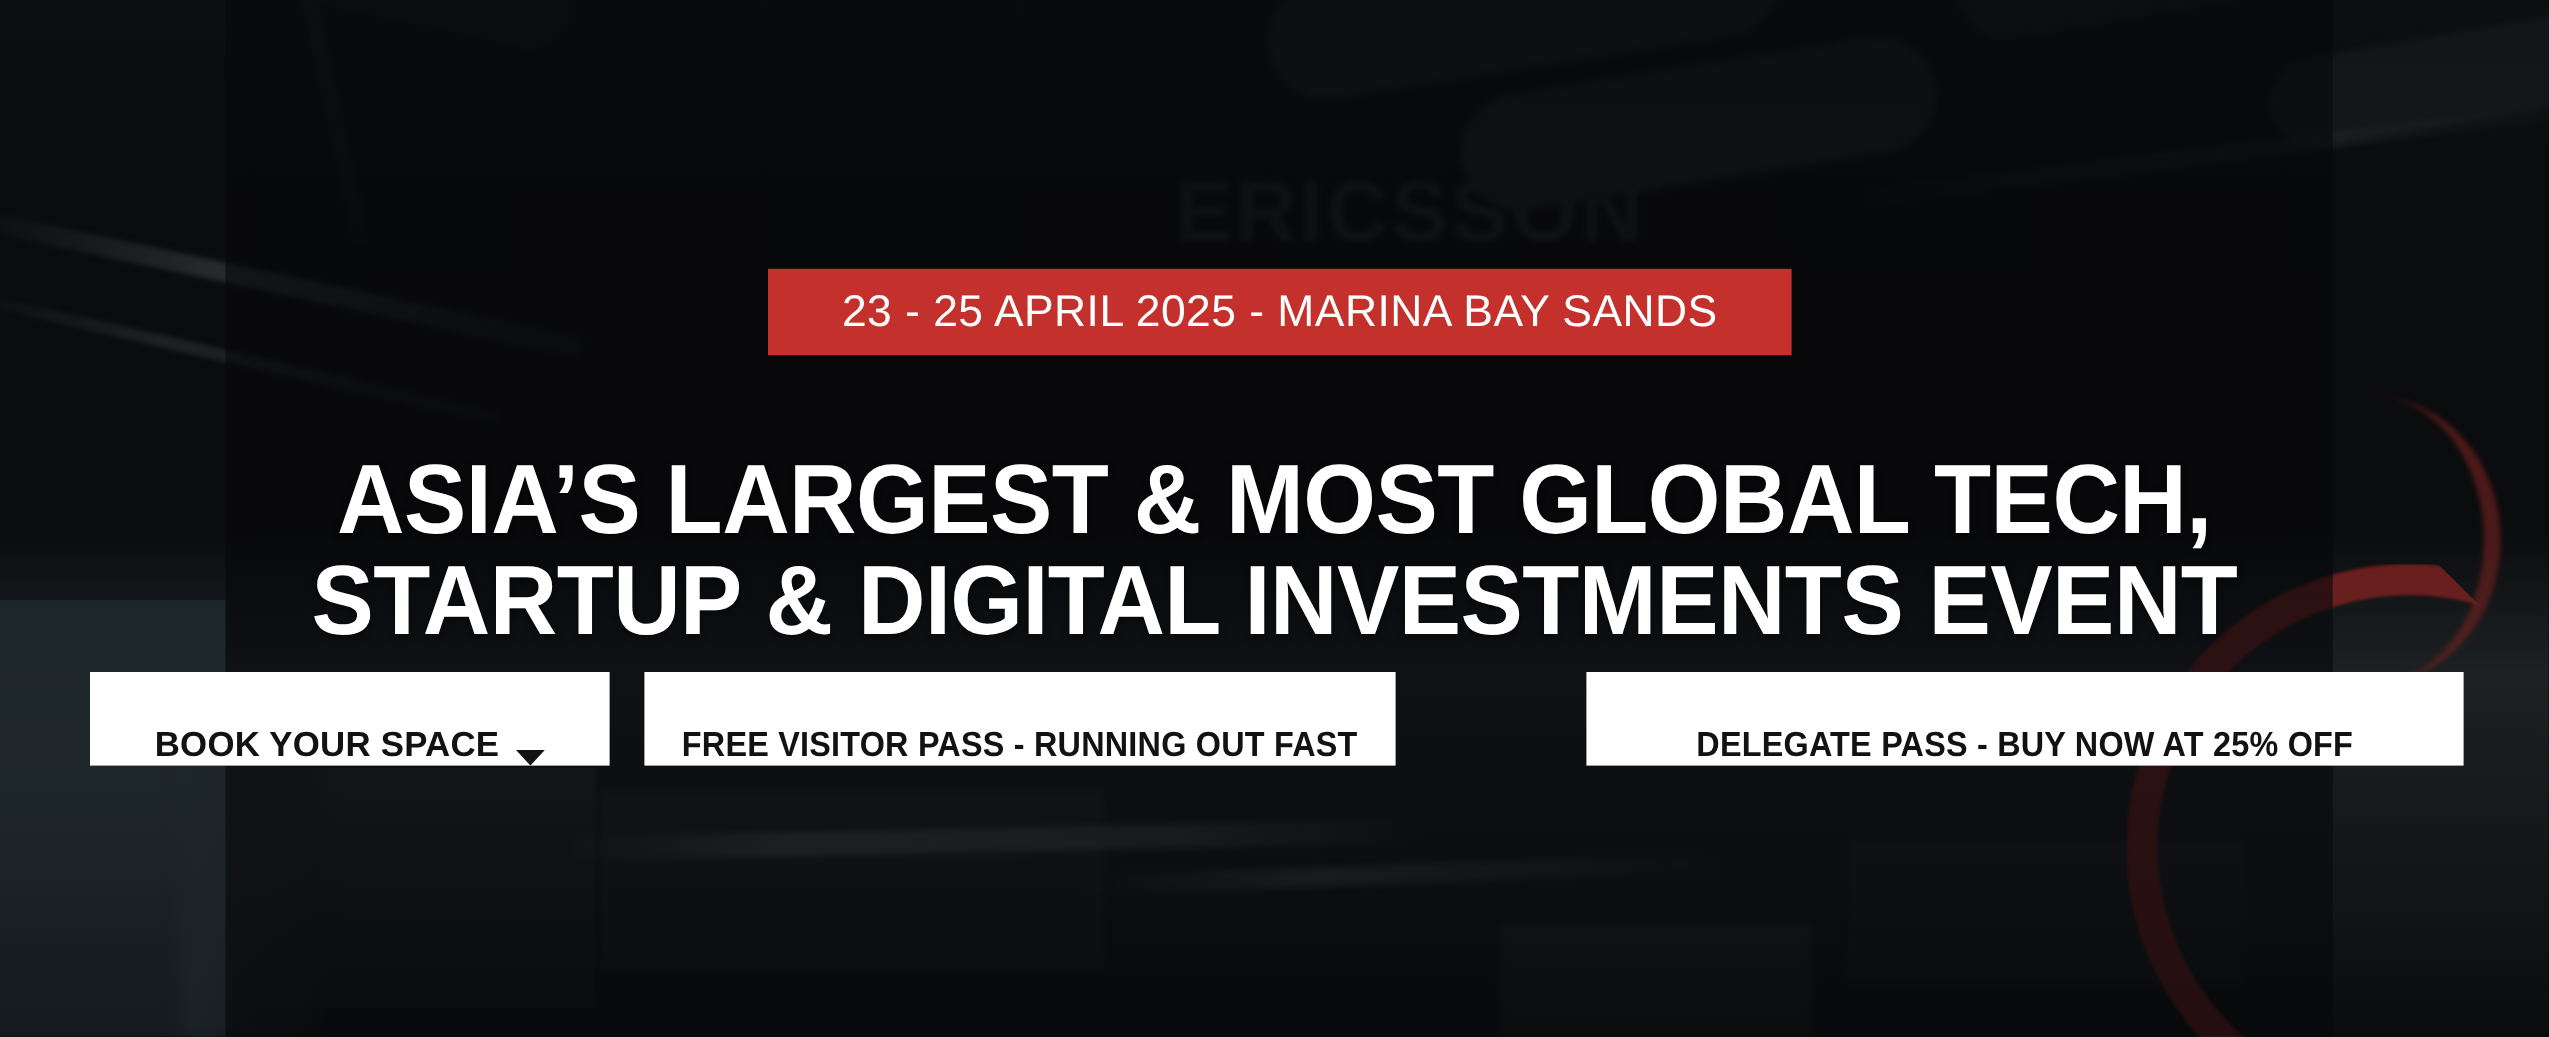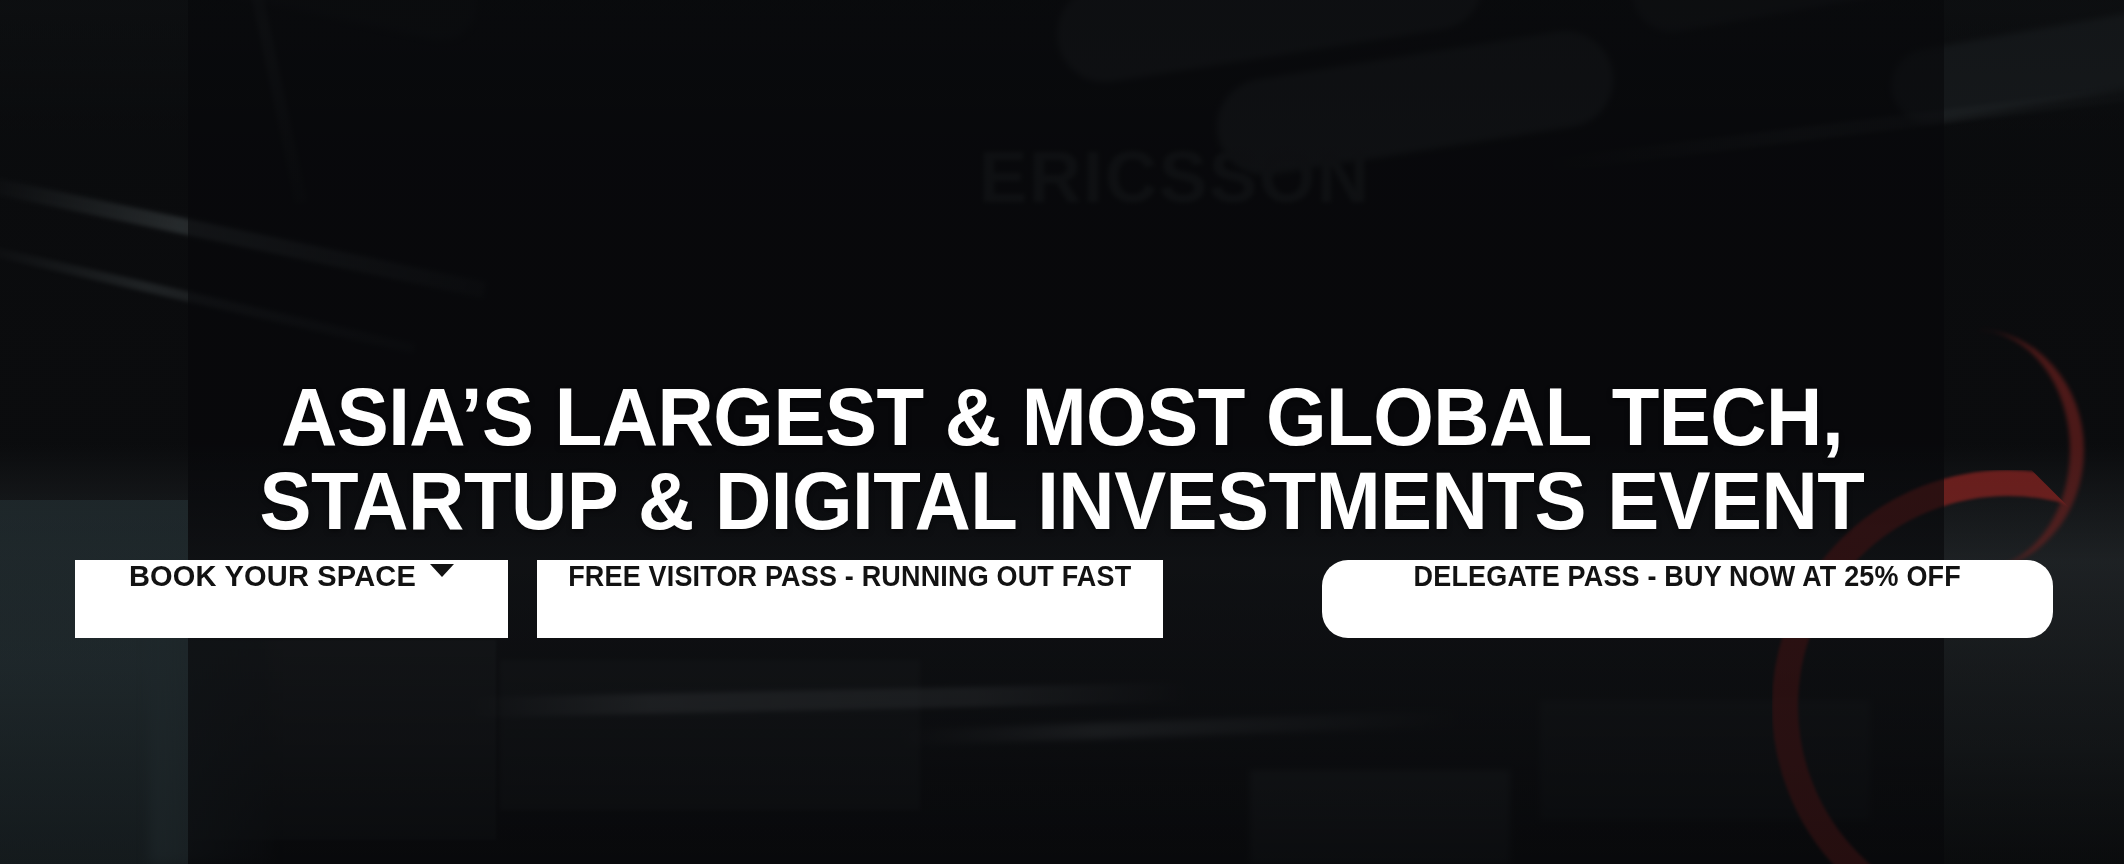--- a/index.html
+++ b/index.html
@@ -259,36 +259,36 @@
     width: 2124px;
     height: 78px;
   }
   .cta {
     position: absolute;
     top: 0;
     height: 78px;
     background: #ffffff;
     color: #121212;
     display: flex;
-    align-items: flex-start;
+    align-items: flex-end;
     justify-content: center;
     gap: 14px;
     font-family: "Liberation Sans", sans-serif;
     font-weight: 700;
     font-size: 29px;
     letter-spacing: 0.2px;
     white-space: nowrap;
     cursor: pointer;
     box-sizing: border-box;
     text-decoration: none;
   }
   .cta-1 { left: 75px;   width: 433px; }
   .cta-2 { left: 537px;  width: 626px; }
   .cta-2 .cta-label { transform: scaleX(0.93); display:inline-block; }
-  .cta-3 { left: 1322px; width: 731px; border-radius: 26px; }
+  .cta-3 { left: 1322px; width: 731px; }
   .cta-3 .cta-label { transform: scaleX(0.93); display:inline-block; }
 
   .caret-down {
     width: 0;
     height: 0;
     border-left: 12px solid transparent;
     border-right: 12px solid transparent;
     border-top: 13px solid #121212;
     display: inline-block;
     flex: 0 0 auto;
@@ -329,20 +329,21 @@
 
     <div class="panel-teal"></div>
     <div class="panel-teal2"></div>
 
     <div class="tint-main"></div>
     <div class="tint-global"></div>
   </div>
 
   <div class="content">
 
+    <div class="date-badge">23 - 25 APRIL 2025 - MARINA BAY SANDS</div>
 
     <h1 class="headline">
       <span class="ln">ASIA’S LARGEST &amp; MOST GLOBAL TECH,</span>
       <span class="ln">STARTUP &amp; DIGITAL INVESTMENTS EVENT</span>
     </h1>
 
     <div class="cta-row">
 
       <a href="#" class="cta cta-1">
         <span class="cta-label">BOOK YOUR SPACE</span>

